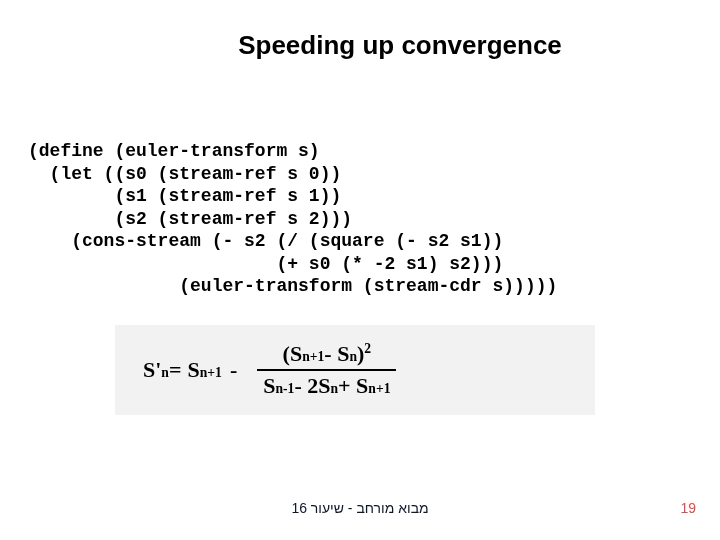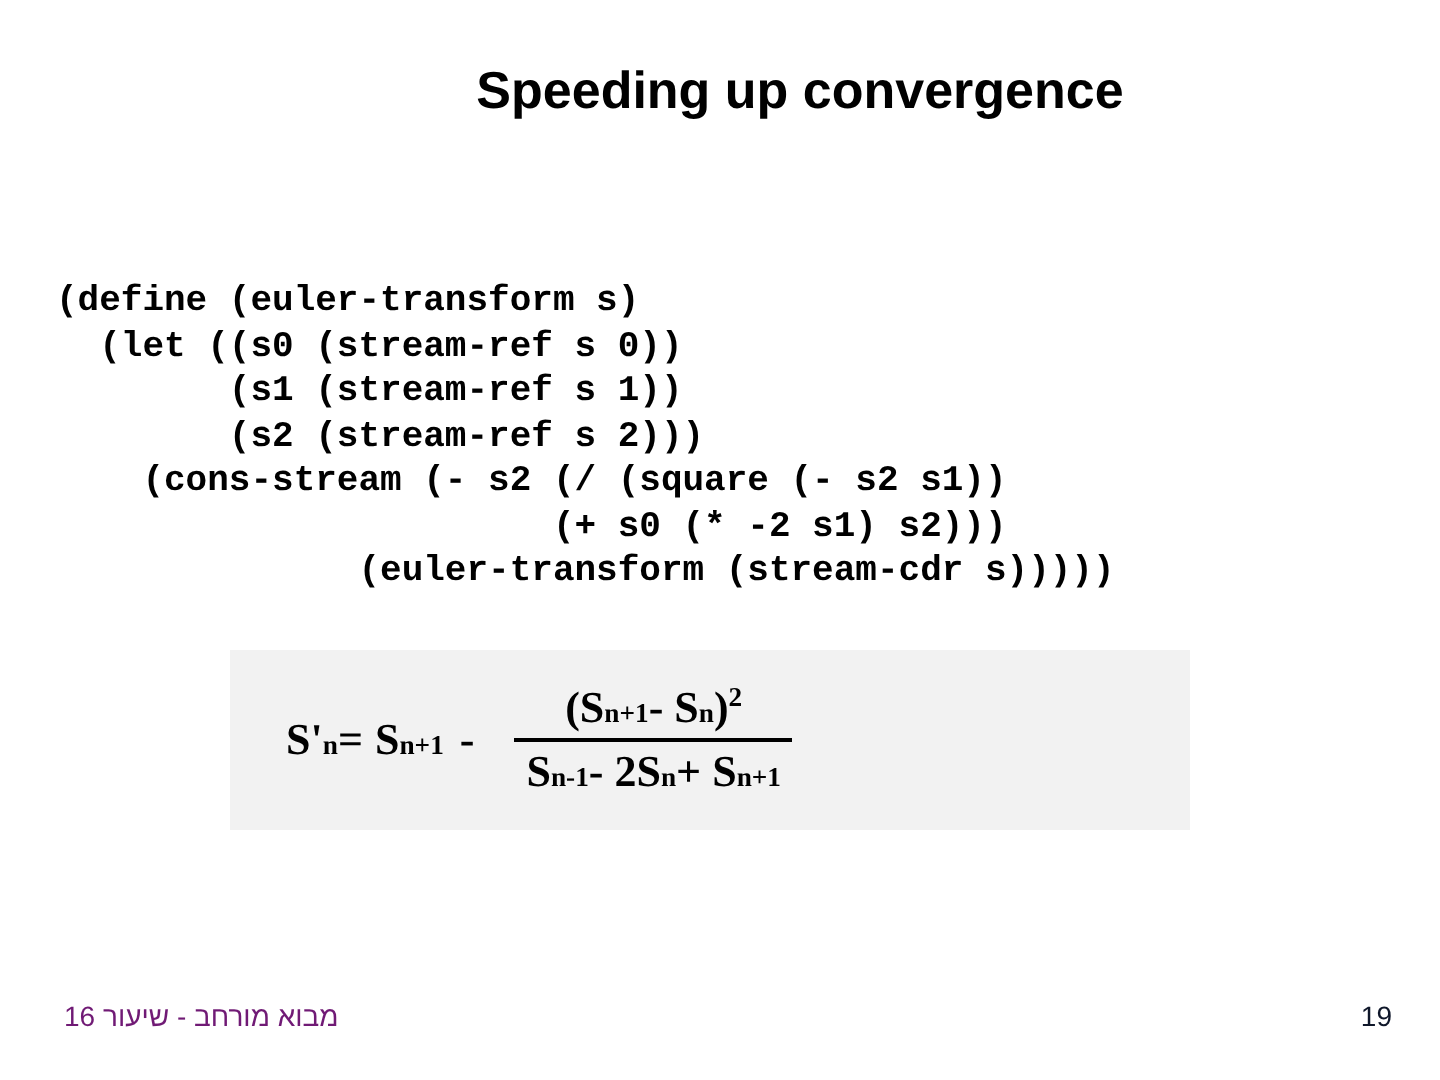--- a/index.html
+++ b/index.html
@@ -69,32 +69,31 @@
     width: 100%;
     border-top: 2px solid #000;
   }
   sub { font-size: 0.62em; vertical-align: sub; line-height: 0; }
   .sq { font-size: 0.62em; position: relative; top: -0.6em; }
   .footer-center {
     position: absolute;
     bottom: 24px;
     left: 0;
     width: 100%;
-    text-align: left;
+    text-align: center;
     font-size: 14px;
-    color: #701a75;
+    color: #0f172a;
     direction: rtl;
-    padding-left: 32px;
   }
   .footer-right {
     position: absolute;
     bottom: 24px;
     right: 24px;
     font-size: 14px;
-    color: #0f172a;
+    color: #ef4444;
     margin-top: 25px;
   }
 </style>
 </head>
 <body>
 
 <div class="title">Speeding up convergence</div>
 
 <pre class="code">(define (euler-transform s)
   (let ((s0 (stream-ref s 0))

